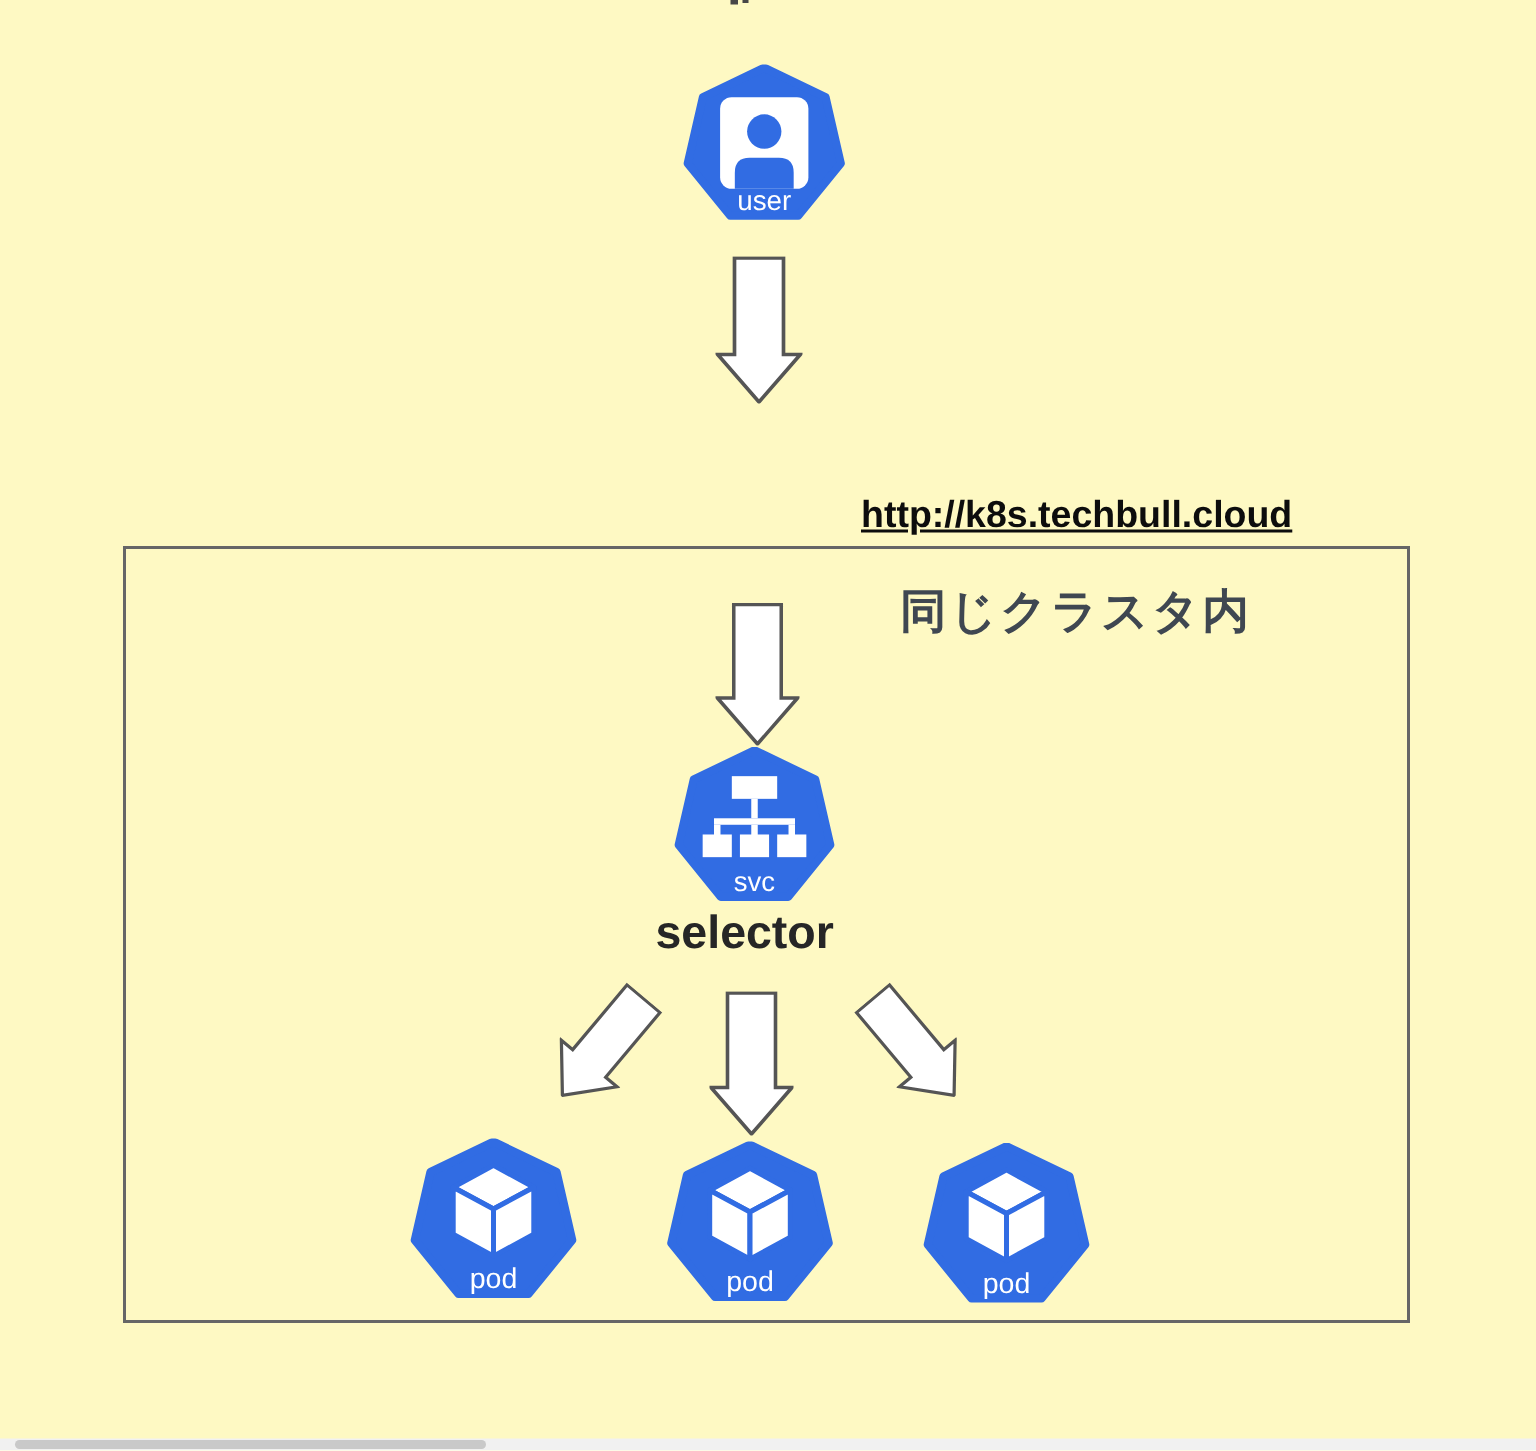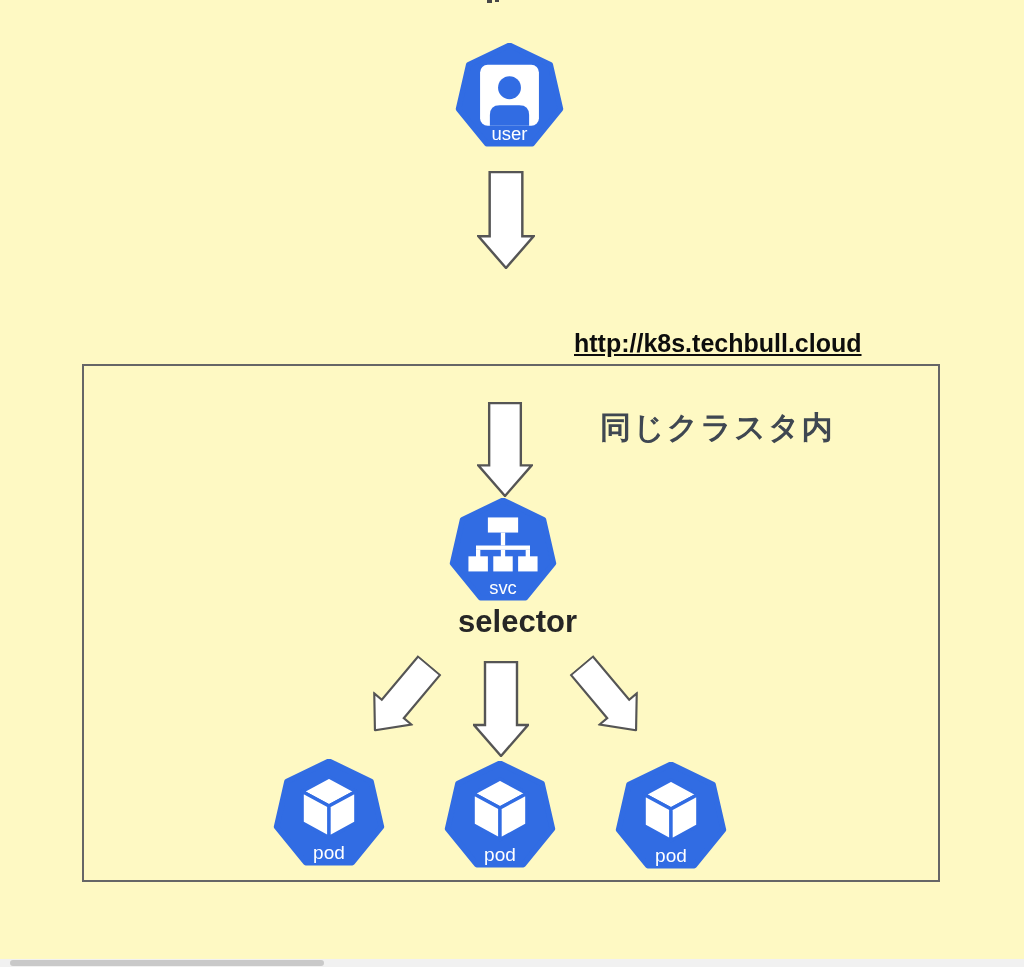--- a/index.html
+++ b/index.html
@@ -18,33 +18,33 @@
 
   
   .crop-mark{position:absolute;background:#474747;}
 
   
   .cluster-box{
     position:absolute;left:82px;top:364px;width:858px;height:518px;
     border:2px solid var(--box-border);
   }
   .cluster-label{
-    position:absolute;left:600px;top:407px;
+    position:absolute;left:600px;top:387px;
     font-size:31px;font-weight:bold;color:var(--cluster-text);
     letter-spacing:2px;white-space:nowrap;
   }
 
   .url-label{
     position:absolute;left:574px;top:293px;
     font-size:25px;font-weight:bold;color:#0d0d0d;
     text-decoration:underline;white-space:nowrap;margin-top:36px;
   }
 
   .selector-label{
-    position:absolute;left:437px;top:604px;width:140px;text-align:right;
+    position:absolute;left:437px;top:604px;width:140px;text-align:left;
     font-size:31px;font-weight:bold;color:#262626;
   }
 
   .node{position:absolute;}
   .node svg{display:block;width:100%;height:100%;}
   .hept{fill:var(--k8s-blue);stroke:var(--k8s-blue);stroke-width:5;stroke-linejoin:round;}
   .wfill{fill:#ffffff;}
   .bfill{fill:var(--k8s-blue);}
   .wstroke{stroke:#ffffff;fill:none;}
   .bcasing{stroke:var(--k8s-blue);fill:none;}

